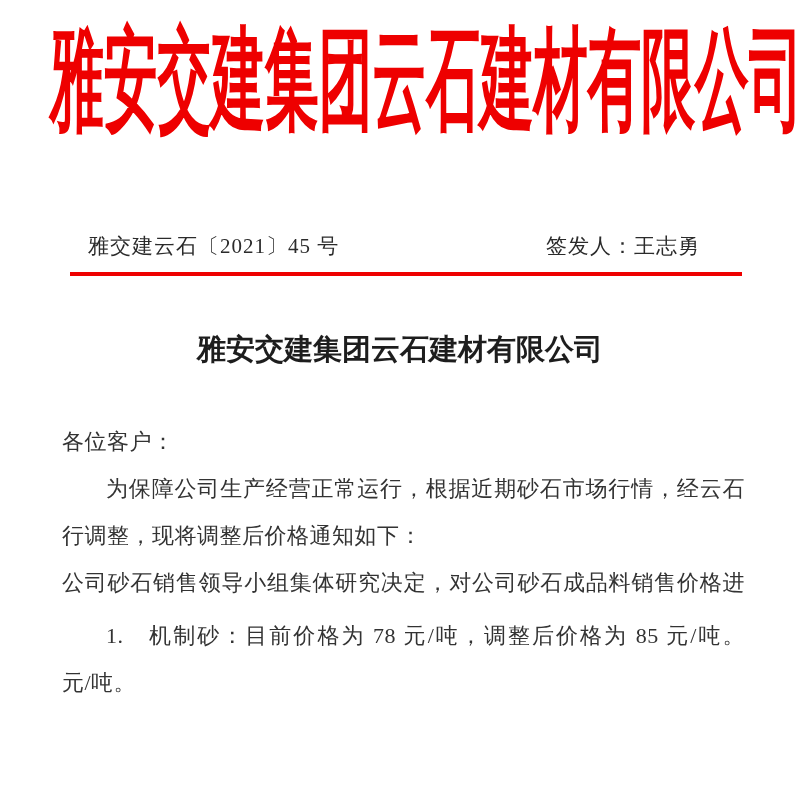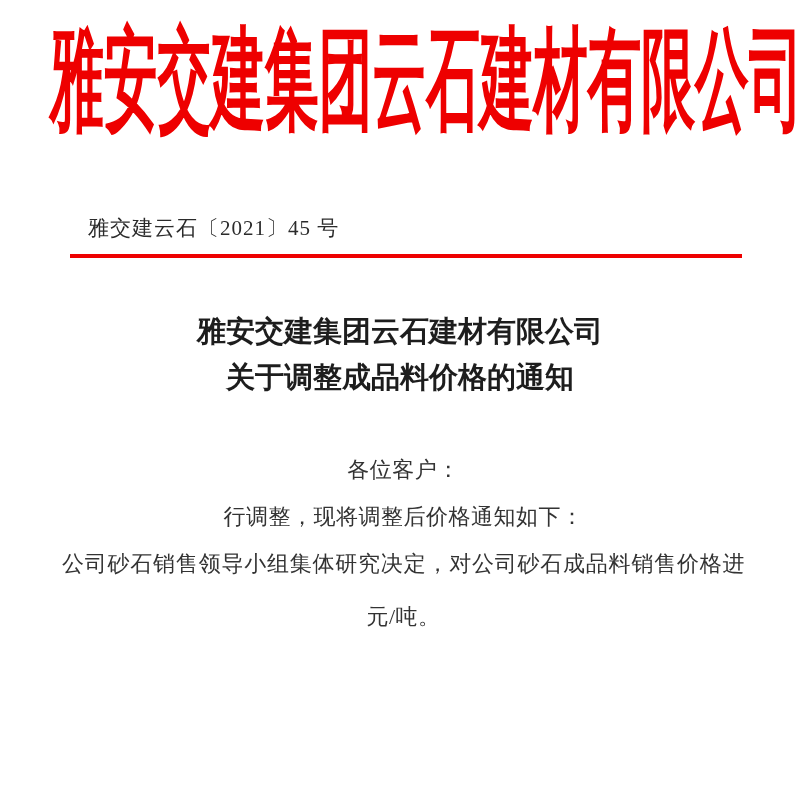--- a/index.html
+++ b/index.html
@@ -30,21 +30,21 @@
     transform: scaleX(0.48);
     transform-origin: left top;
   }
 
   
   .doc-line {
     display: flex;
     justify-content: space-between;
     align-items: baseline;
     padding: 0 100px 0 88px;
-    margin-top: 66px;
+    margin-top: 84px;
     font-size: 21px;
     letter-spacing: 1px;
   }
 
   
   .red-rule {
     height: 4px;
     margin: 12px 58px 0 70px;
   }
 
@@ -59,50 +59,52 @@
   }
 
   
   .body-block {
     margin: 46px 55px 0 62px;
     font-size: 22px;
     line-height: 47px;
     color: #333333;
     letter-spacing: 0.5px;
   }
-  .line { text-align: center; }
+  .line { text-align: left; }
   .jl {
     text-align: justify;
     text-align-last: justify;
   }
   .indent { text-indent: 2em; }
   .items-block { margin-top: 6px; }
 </style>
 </head>
 <body>
 
 <div class="letterhead">
   <div class="letterhead-text" style="color: rgb(238, 0, 0);">雅安交建集团云石建材有限公司</div>
 </div>
 
 <div class="doc-line">
   <span>雅交建云石〔2021〕45 号</span>
+  <span>签发人：王志勇</span>
 </div>
 
 <div class="red-rule" style="background: rgb(238, 0, 0);"></div>
 
 <div class="title-block">
   <div>雅安交建集团云石建材有限公司</div>
-  <div>关于调整成品料价格的通知</div>
 </div>
 
 <div class="body-block">
   <div class="line">各位客户：</div>
 
   <div>
+    <div class="line jl indent">为保障公司生产经营正常运行，根据近期砂石市场行情，经云石</div>
     <div class="line">行调整，现将调整后价格通知如下：</div>
     <div class="line jl">公司砂石销售领导小组集体研究决定，对公司砂石成品料销售价格进</div>
   </div>
 
   <div class="items-block">
+    <div class="line jl indent">1.　机制砂：目前价格为 78 元/吨，调整后价格为 85 元/吨。</div>
     <div class="line">元/吨。</div>
   </div>
 </div>
 
 </body></html>

